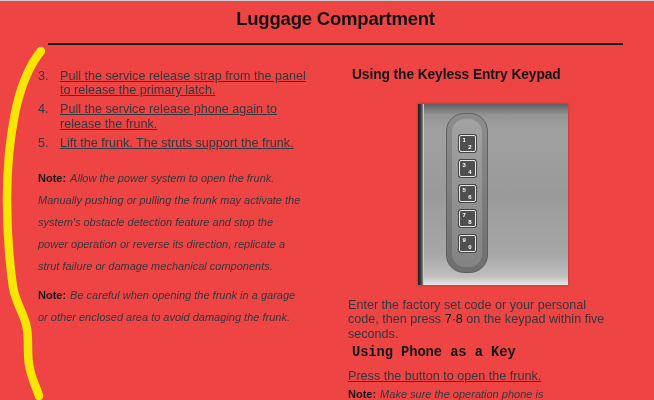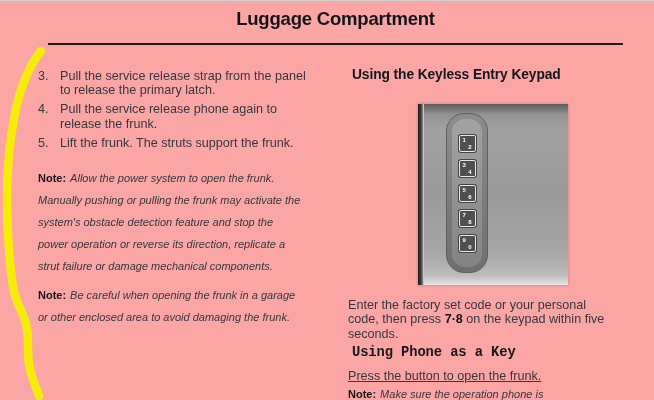--- a/index.html
+++ b/index.html
@@ -1,19 +1,19 @@
 <!DOCTYPE html>
 <html><head>
 <meta charset="utf-8">
 <style>
   html,body{margin:0;padding:0;background:#fff;}
   .page{
     position:relative;
     width:654px;height:400px;
-    background:#fca5a5;
+    background:#ef4444;
     border-top:1px solid #cfcfcf;
     overflow:hidden;
     font-family:"Liberation Sans", sans-serif;
     color:#34393e;
     box-sizing:border-box;
   }
   
   .hdr{position:absolute;left:48px;top:0;width:575px;}
   .title{
     margin:0;padding-top:7px;
@@ -25,40 +25,40 @@
 
   
   .col{position:absolute;top:62px;}
   .col.left{left:38px;width:292px;}
   .col.right{left:348px;width:277px;}
 
   
   .list{margin-top:6px;}
   .li{display:flex;margin-bottom:5px;font-size:12.6px;line-height:14.2px;}
   .li .num{width:22px;flex:none;}
-  .li .litext{width:252px;}
+  .li .litext{width:252px;text-decoration:underline;}
 
   
   h2.sec{
     margin:4px;font-size:13.8px;font-weight:bold;
     color:#14171a;line-height:15.5px;letter-spacing:-0.1px;
   }
   .col.left h2.sec{margin-top:25px;width:230px;}
 
   
   p.note{margin:0;font-size:11px;line-height:22px;}
   p.note .nlabel{font-weight:bold;font-style:normal;color:#14171a;margin-right:4px;}
   p.note em{font-style:italic;}
   .col.left p.note{width:264px;}
   .col.left p.note.n1{margin-top:17px;}
   .col.left p.note.n2{margin-top:7px;}
 
   
   p.body{margin:0;font-size:12.6px;line-height:14.6px;width:270px;}
-  p.body b{font-weight:bold;color:#14171a;}
+  p.body b{font-weight:normal;color:#14171a;}
   .p-enter{margin-top:13px !important;}
   .h-phone{margin-top:15px;font-family:Liberation Mono, monospace;}
   .p-phone{margin-top:8px !important;text-decoration:underline;}
   .note-cut{margin-top:5px;width:270px;}
 
   
   .photo{
     position:relative;margin:21px 0 0 70px;
     width:150px;height:181px;
     background:linear-gradient(180deg,#5e5e5e 0%,#949494 6%,#a1a1a1 14%,#9a9a9a 50%,#a6a6a6 82%,#bdbdbd 95%,#e7e7e7 100%);

